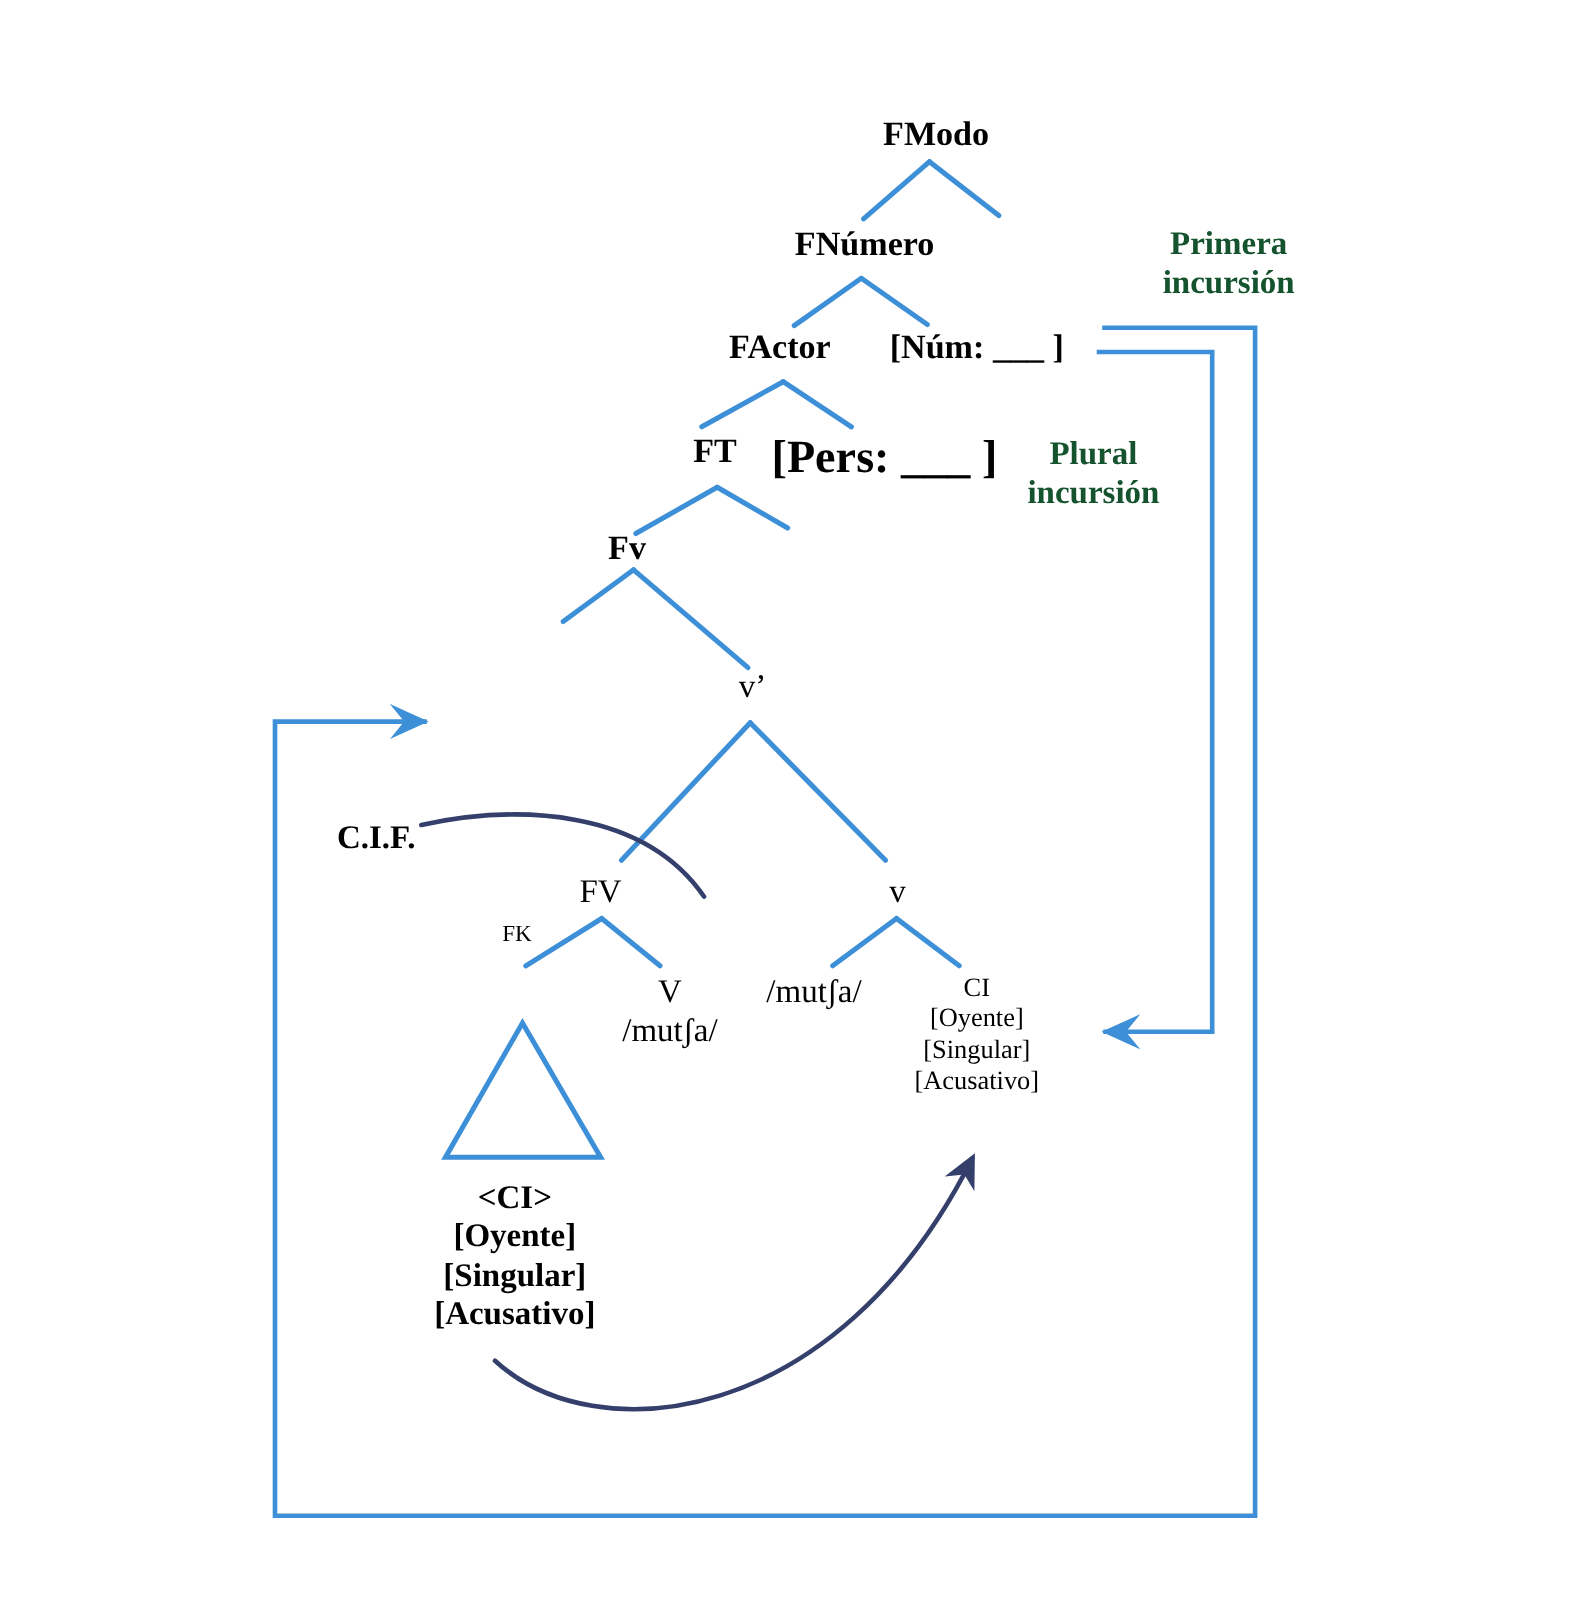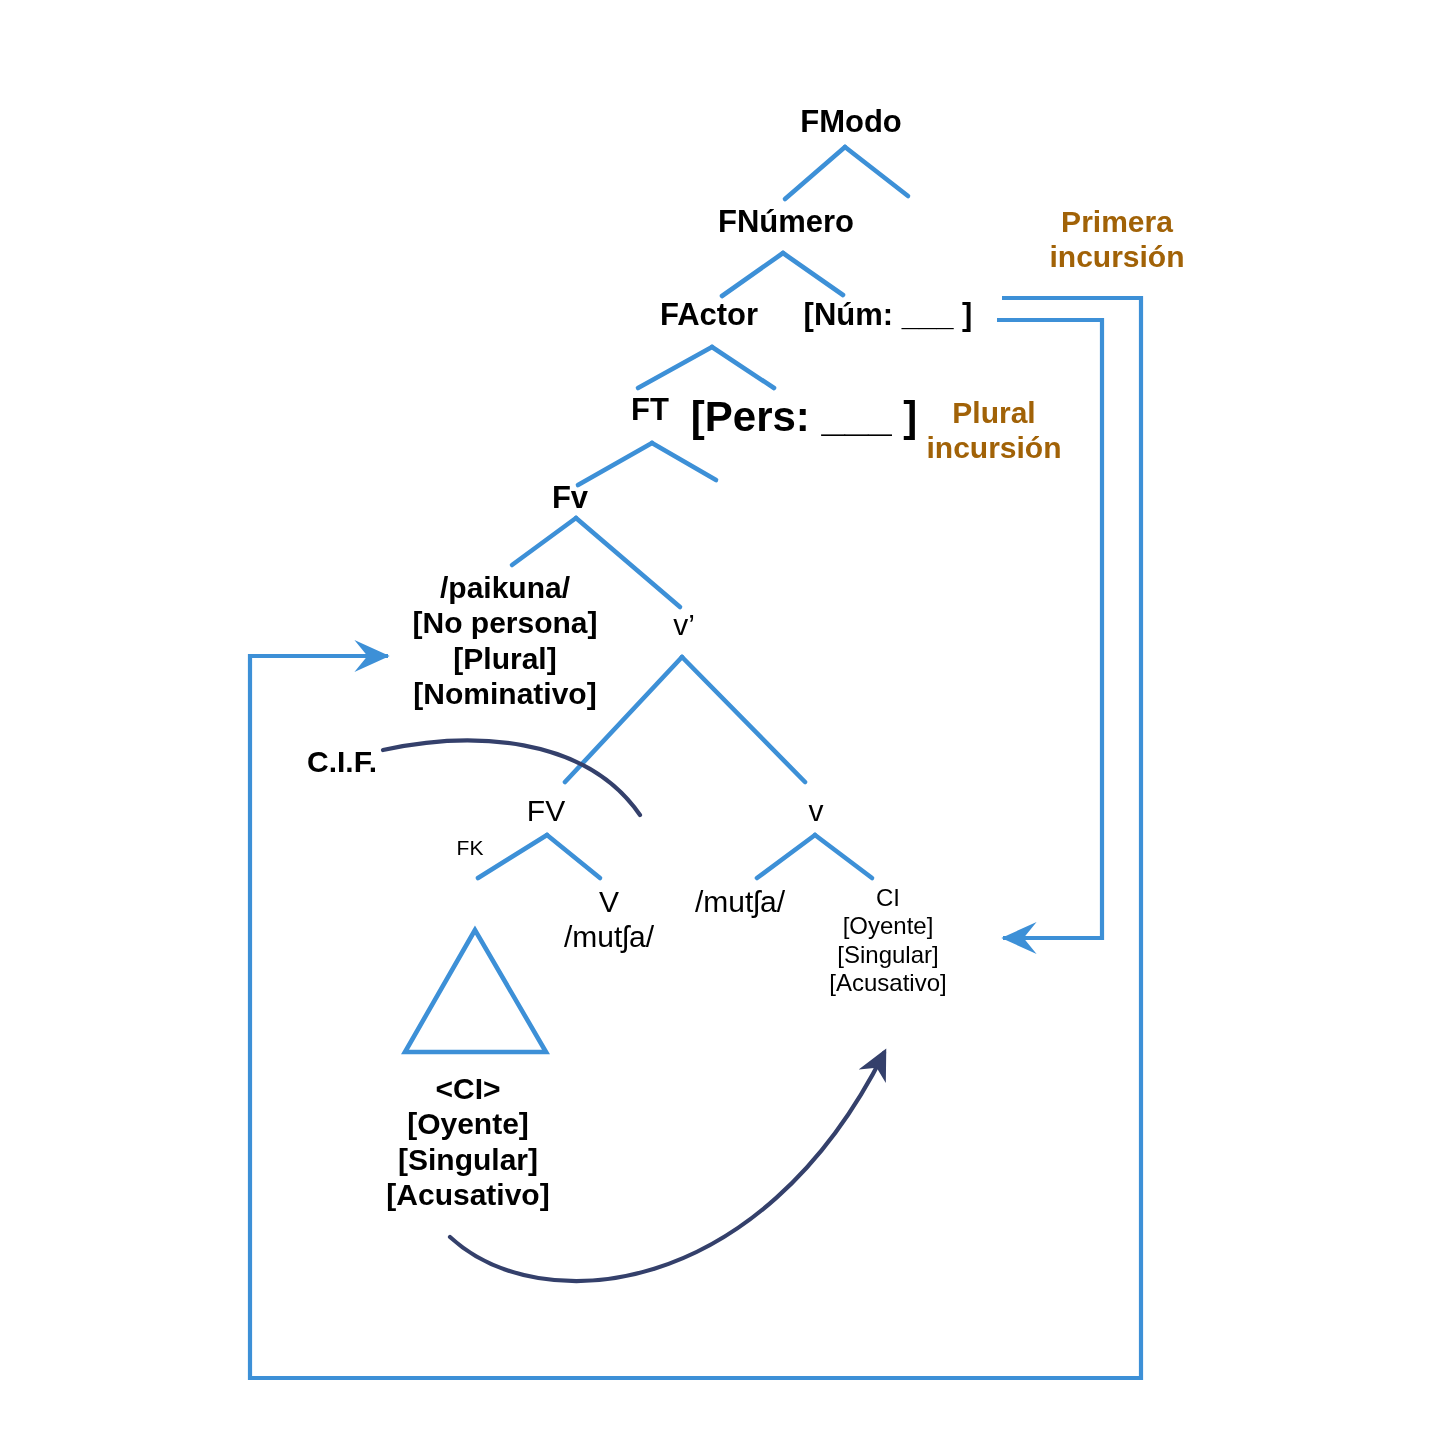--- a/index.html
+++ b/index.html
@@ -5,21 +5,21 @@
   html, body {
     margin: 0;
     padding: 0;
     background: #ffffff;
   }
   #canvas {
     position: relative;
     width: 1437px;
     height: 1452px;
     background: #ffffff;
-    font-family: Liberation Sans, sans-serif;
+    font-family: Liberation Serif, serif;
     overflow: hidden;
   }
   svg.layer {
     position: absolute;
     left: 0;
     top: 0;
     width: 1437px;
     height: 1452px;
     pointer-events: none;
   }
@@ -31,21 +31,21 @@
     line-height: 1.18;
     text-align: center;
     transform: translateX(-50%);
   }
   .node.lite {
     font-weight: normal;
   }
   .annot {
     position: absolute;
     font-weight: bold;
-    color: #a16207;
+    color: #14532d;
     text-align: center;
     line-height: 1.15;
     white-space: pre-line;
     transform: translateX(-50%);
   }
   .cif-label {
     position: absolute;
     font-weight: bold;
     color: #000000;
     transform: translateX(-50%);
@@ -118,24 +118,20 @@
   <div class="node" style="left:709px; top:297px; font-size:31px;">FActor</div>
 
   <div class="node" style="left:888px; top:297px; font-size:31px;">[Núm: ___ ]</div>
 
   <div class="node" style="left:650px; top:392px; font-size:31px;">FT</div>
 
   <div class="node" style="left:804px; top:392px; font-size:42px;">[Pers: ___ ]</div>
 
   <div class="node" style="left:570px; top:480px; font-size:31px;">Fv</div>
 
-  <div class="node" style="left:505px; top:570px; font-size:30px;">/paikuna/
-[No persona]
-[Plural]
-[Nominativo]</div>
 
   <div class="node lite" style="left:684px; top:607px; font-size:30px;">v’</div>
 
   <div class="node lite" style="left:546px; top:793px; font-size:30px;">FV</div>
 
   <div class="node lite" style="left:816px; top:793px; font-size:30px;">v</div>
 
   <div class="node lite" style="left:470px; top:836px; font-size:21px;">FK</div>
 
   <div class="node lite" style="left:609px; top:884px; font-size:30px;">V

